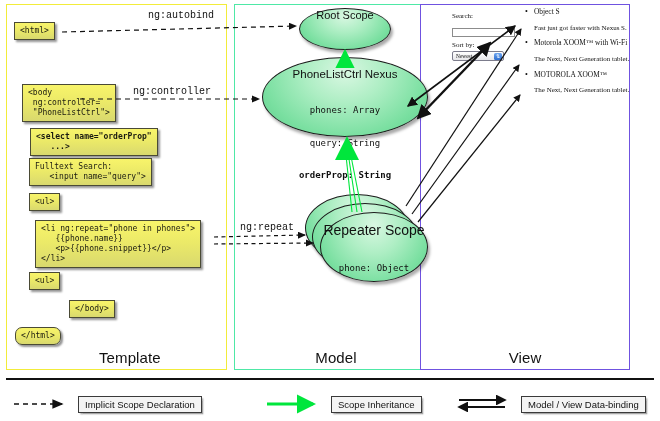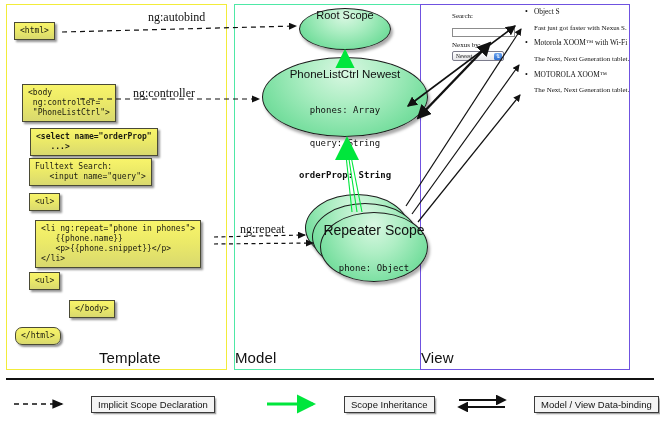--- a/index.html
+++ b/index.html
@@ -29,20 +29,21 @@
   }
   #panel-template { left: 6px;   top: 4px; width: 221px; height: 366px; border: 1.5px solid #f2ec3a; }
   #panel-model    { left: 234px; top: 4px; width: 204px; height: 366px; border: 1.5px solid #4ee8a6; }
   #panel-view     { left: 420px; top: 4px; width: 210px; height: 366px; border: 1.5px solid #6f52e0; }
 
   .panel-label {
     position: absolute;
     bottom: 3px;
     left: 0;
     width: 100%;
+    text-align: center;
     font-size: 15px;
     color: #111;
     letter-spacing: 0.1px;
   }
   #panel-template .panel-label { text-align: left; padding-left: 92px; }
 
   
   .code-box {
     position: absolute;
     background: linear-gradient(180deg, #f8f46a 0%, #ecea68 45%, #d9d96e 100%);
@@ -184,22 +185,22 @@
   .phone-snippet {
     font-size: 7px;
     line-height: 1.2;
     margin-top: 7px;
     padding-left: 10px;
   }
 
   
   .edge-label {
     position: absolute;
-    font-family: Liberation Serif, serif;
-    font-size: 12px;
+    font-family: Liberation Mono, monospace;
+    font-size: 10px;
     color: #111;
     white-space: nowrap;
   }
   #lbl-autobind   { left: 148px; top: 10px; }
   #lbl-controller { left: 133px; top: 86px; }
   #lbl-repeat     { left: 240px; top: 222px; }
 
   
   #overlay {
     position: absolute;
@@ -230,21 +231,20 @@
   #legend-2 { left: 265px; }
   #legend-3 { left: 455px; }
   .legend-box {
     border: 1px solid #3a3a3a;
     background: #f4f4f4;
     box-shadow: 1.5px 1.5px 1.5px rgba(0,0,0,0.35);
     font-size: 9.5px;
     color: #111;
     padding: 2px 6px;
     white-space: nowrap;
-    margin-left: 13px;
   }
   .legend-gfx { width: 60px; height: 20px; margin-right: 6px; }
 </style>
 </head>
 <body>
 
 <div id="canvas">
 
   <div class="panel" id="panel-template">
     <div class="panel-label">Template</div>
@@ -275,42 +275,42 @@
   <div class="code-box" id="box-bodyend">&lt;/body&gt;</div>
   <div class="code-box" id="box-htmlend">&lt;/html&gt;</div>
 
   <div class="scope-ellipse" id="ellipse-root">
     <div class="scope-title">Root
 Scope</div>
   </div>
 
   <div class="scope-ellipse" id="ellipse-ctrl">
     <div class="scope-title">PhoneListCtrl
-Newest</div>
+Nexus</div>
     <div class="scope-props">
       <div>phones: Array</div>
       <div>query: String</div>
       <div class="b">orderProp: String</div>
     </div>
   </div>
 
   <div class="rep-ellipse" id="rep-back"></div>
   <div class="rep-ellipse" id="rep-mid"></div>
   <div class="rep-ellipse" id="rep-front">
     <div class="scope-title">Repeater
 Scope</div>
     <div class="scope-props">
       <div>phone: Object</div>
     </div>
   </div>
 
   <div id="view-form">
     <div class="view-lbl">Search:</div>
     <input id="search-input" type="text" placeholder="" style="">
-    <div class="view-lbl" style="margin-top:2px;">Nexus by:</div>
+    <div class="view-lbl" style="margin-top:2px;">Sort by:</div>
     <div id="sort-select">
       <span class="sel-text">Newest</span>
       <span class="sel-btn">⇅</span>
     </div>
   </div>
 
   <div id="phone-list">
     <div class="phone-item">
       <div class="phone-name">Object S</div>
       <div class="phone-snippet">Fast just got faster with Nexus S.</div>

